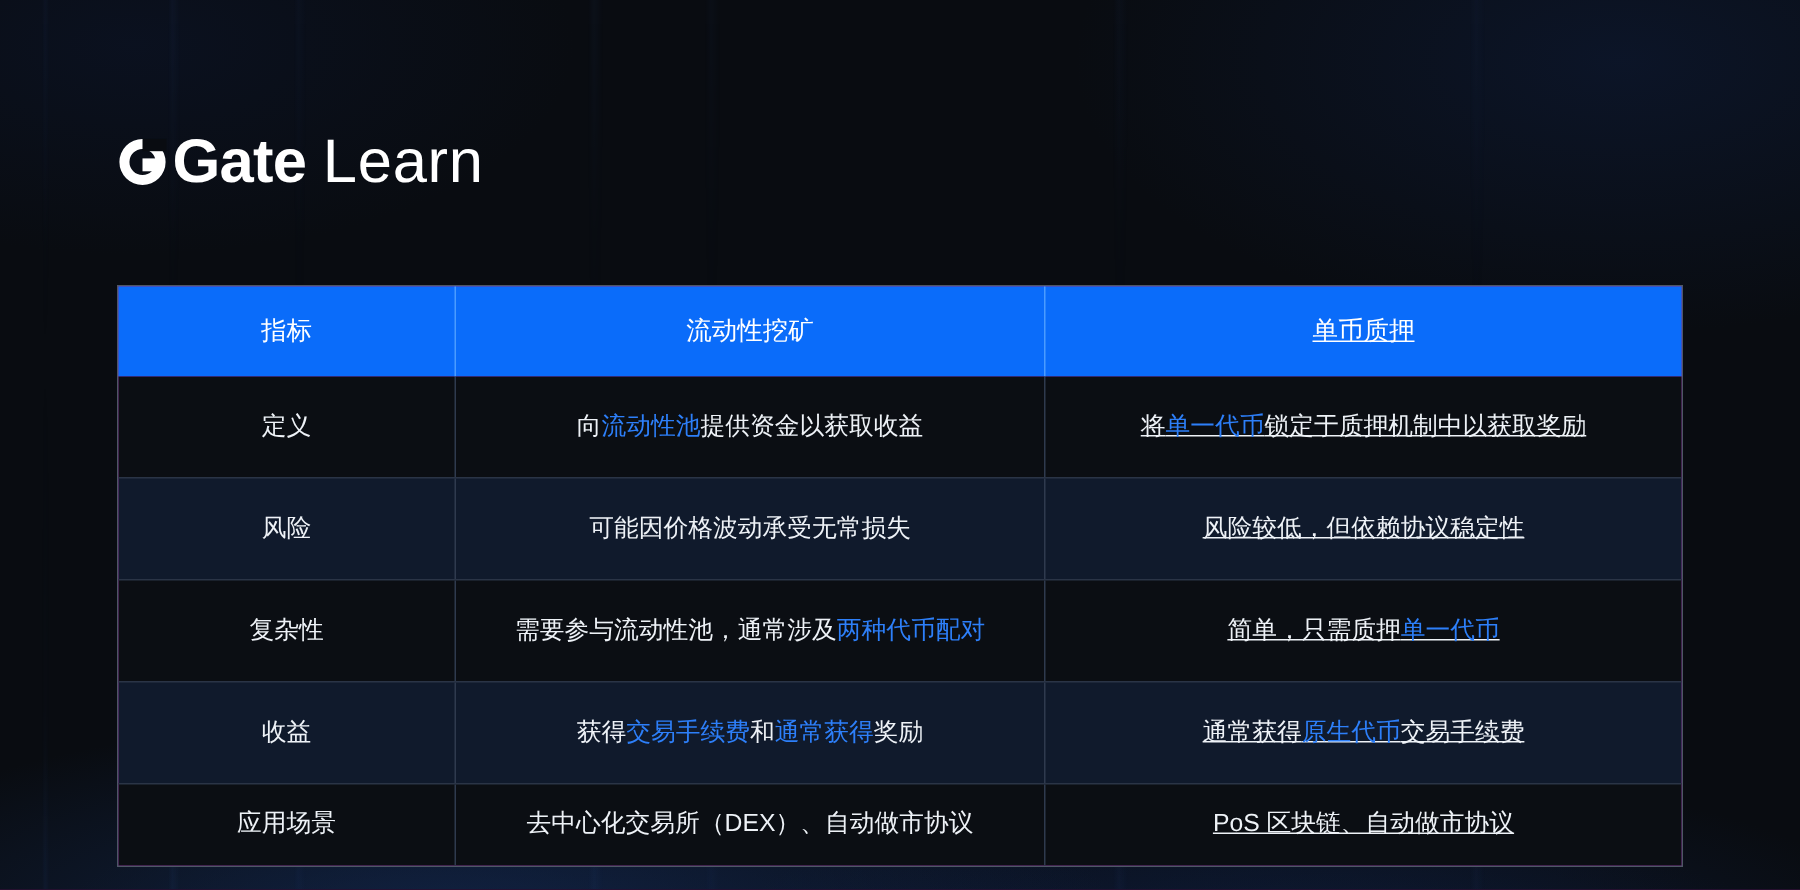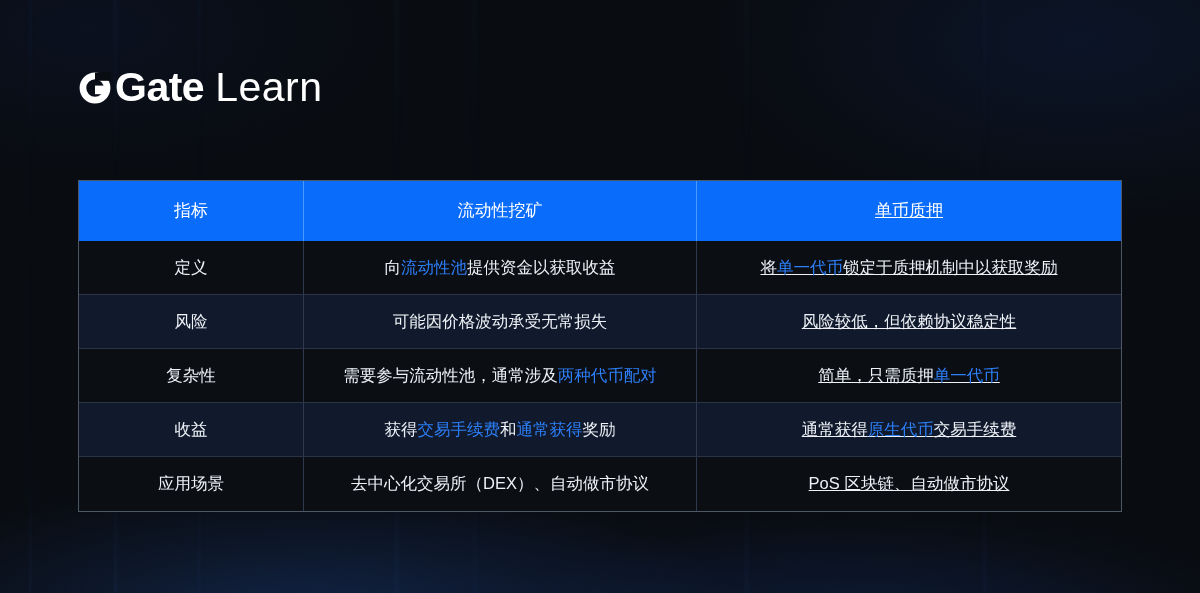--- a/index.html
+++ b/index.html
@@ -35,21 +35,21 @@
       linear-gradient(90deg, rgba(0,0,0,0) 0px, rgba(0,0,0,0) 196px, rgba(34,58,110,0.13) 199px, rgba(0,0,0,0) 204px),
       linear-gradient(90deg, rgba(0,0,0,0) 0px, rgba(0,0,0,0) 392px, rgba(40,68,124,0.15) 396px, rgba(0,0,0,0) 402px),
       linear-gradient(90deg, rgba(0,0,0,0) 0px, rgba(0,0,0,0) 470px, rgba(30,54,104,0.12) 474px, rgba(0,0,0,0) 480px),
       linear-gradient(90deg, rgba(0,0,0,0) 0px, rgba(0,0,0,0) 742px, rgba(38,64,120,0.13) 746px, rgba(0,0,0,0) 752px),
       linear-gradient(90deg, rgba(0,0,0,0) 0px, rgba(0,0,0,0) 980px, rgba(34,58,112,0.12) 984px, rgba(0,0,0,0) 990px);
     mask-image:linear-gradient(180deg, rgba(0,0,0,0.55) 0%, rgba(0,0,0,0.08) 26%, rgba(0,0,0,0) 40%, rgba(0,0,0,0.15) 80%, rgba(0,0,0,0.75) 100%);
   }
 
   
   #logo {
-    position:absolute; left:78px; top:63px;
+    position:absolute; left:78px; top:83px;
     display:flex; align-items:center; gap:0px;
     height:48px;
   }
   .logo-mark {
     width:34px; height:34px;
     position:relative; flex:0 0 auto;
     margin-right:3px; margin-top:2px;
   }
   .logo-wordmark {
     font-size:41px;
@@ -57,21 +57,21 @@
     color:#ffffff;
     letter-spacing:-0.5px;
     white-space:nowrap;
   }
   .logo-gate { font-weight:700; }
   .logo-learn { font-weight:300; margin-left:11px; letter-spacing:0.5px; }
 
   
   #table-wrap {
     position:absolute;
-    left:78px; top:180px;
+    left:78px; top:190px;
     width:1044px;
     border:1px solid #4e5766;
     background:#a21caf;
   }
   .t-row { display:flex; }
   .t-row + .t-row { border-top:1px solid #2a3446; }
   .t-head { background:#0a6cfa; }
   .t-head .t-cell { color:#ffffff; font-size:17px; font-weight:400; }
   .t-head .t-cell + .t-cell { border-left:1px solid #4a9bff; }
   .t-row-odd  { background:#0b0e13; }
@@ -83,21 +83,21 @@
     color:#eef2f7;
     font-size:16.5px;
     line-height:1.4;
     padding:0 14px;
   }
   .c-metric  { width:224px; flex:0 0 224px; }
   .c-lp      { width:393px; flex:0 0 393px; }
   .c-stake   { width:425px; flex:0 0 425px;text-decoration:underline; }
   .t-head .c-metric { height:60px; }
   .t-head .c-lp, .t-head .c-stake { height:60px; }
-  .t-body .t-cell { height:53px; }
+  .t-body .t-cell { height:67px; }
   .t-body .t-row:last-child .t-cell { height:54px; }
   .hl { color:#2d7ff9; }
 </style>
 </head>
 <body>
 
 <div id="stage">
 
   <div class="bg-layer bg-glow-top"></div>
   <div class="bg-layer bg-glow-bottom"></div>

